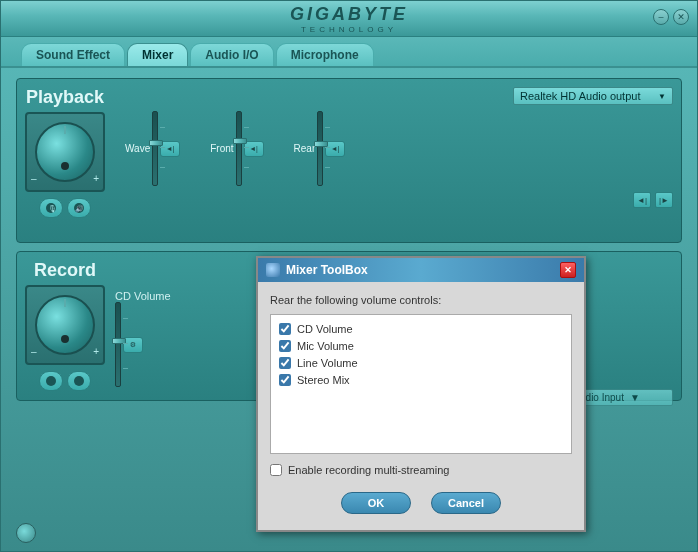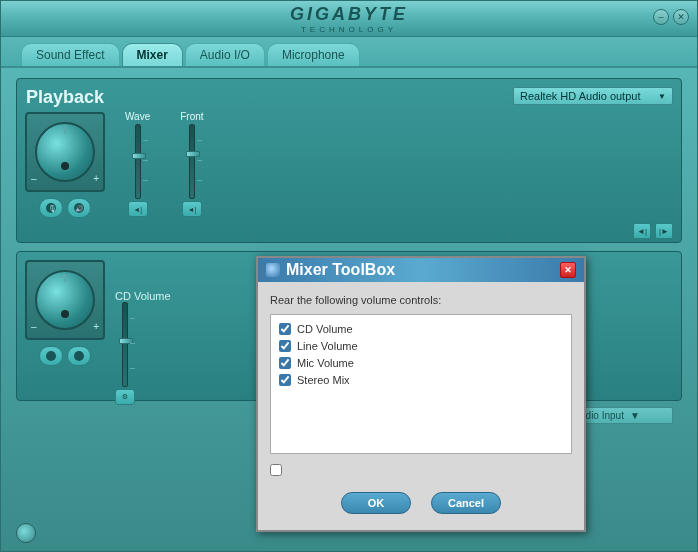--- a/index.html
+++ b/index.html
@@ -82,20 +82,21 @@
 
     .nav-tab {
       padding: 4px 14px;
       border-radius: 10px 10px 0 0;
       font-size: 12px;
       cursor: pointer;
       color: #1a5555;
       background: linear-gradient(180deg, #7dd8d8 0%, #5ac0c0 100%);
       border: 1px solid #4aacac;
       border-bottom: none;
+      font-weight: bold;
     }
 
     .nav-tab.active {
       background: linear-gradient(180deg, #9aeaea 0%, #7ad8d8 100%);
       color: #003333;
       font-weight: bold;
       border-color: #3a9090;
     }
 
     
@@ -344,21 +345,21 @@
     }
 
     .dialog-title-icon {
       width: 14px;
       height: 14px;
       background: radial-gradient(circle at 40% 40%, #aad8ff, #3a78aa);
       border-radius: 2px;
     }
 
     .dialog-title-text {
-      font-size: 16px;
+      font-size: 12px;
       color: white;
       font-weight: bold;
       flex: 1;
     }
 
     .dialog-close-btn {
       width: 16px;
       height: 16px;
       background: linear-gradient(180deg, #ff6060 0%, #cc2020 100%);
       border: 1px solid #aa1010;
@@ -442,21 +443,21 @@
       background: linear-gradient(180deg, #5aaad0 0%, #3a88b0 100%);
       color: white;
       font-size: 11px;
       font-weight: bold;
       cursor: pointer;
     }
 
     
     .v-fader {
       display: flex;
-      flex-direction: column;
+      flex-direction: row;
       align-items: center;
       gap: 2px;
     }
 
     .v-fader-track {
       width: 6px;
       height: 75px;
       background: linear-gradient(180deg, #1a5050 0%, #2a7070 100%);
       border: 1px solid #1a4040;
       border-radius: 2px;
@@ -580,32 +581,43 @@
             <div class="fader-label">Front</div>
             <div class="v-fader-track">
               <div class="v-fader-thumb" style="top:26px;"></div>
               <div class="v-fader-mark" style="top:15px;"></div>
               <div class="v-fader-mark" style="top:35px;"></div>
               <div class="v-fader-mark" style="top:55px;"></div>
             </div>
             <div class="mute-btn" style="font-size:7px;">◄|</div>
           </div>
 
+          <div class="v-fader">
+            <div class="fader-label">Rear</div>
+            <div class="v-fader-track">
+              <div class="v-fader-thumb" style="top:29px;"></div>
+              <div class="v-fader-mark" style="top:15px;"></div>
+              <div class="v-fader-mark" style="top:35px;"></div>
+              <div class="v-fader-mark" style="top:55px;"></div>
+            </div>
+            <div class="mute-btn" style="font-size:7px;">◄|</div>
+          </div>
         </div>
 
         <div class="playback-scroll" style="justify-content:flex-end;margin-top:6px;">
           <div class="scroll-btn">◄|</div>
           <div class="scroll-btn">|►</div>
         </div>
       </div>
     </div>
 
     <div class="record-section">
 
       <div style="display:flex;flex-direction:column;align-items:center;gap:4px;">
+        <div class="section-title">Record</div>
         <div class="knob-container">
           <div class="knob">
             <div class="knob-lines"></div>
             <div class="knob-dot"></div>
           </div>
           <div style="position:absolute;left:4px;bottom:6px;font-size:10px;color:#b0e8e8;cursor:pointer;">–</div>
           <div style="position:absolute;right:4px;bottom:6px;font-size:10px;color:#b0e8e8;cursor:pointer;">+</div>
         </div>
         <div class="bottom-icons-row">
           <div class="knob-btn">
@@ -664,34 +676,35 @@
       <div class="dialog-body">
         <div class="dialog-instruction">Rear the following volume controls:</div>
 
         <div class="checklist-box">
           <div class="check-item">
             <input type="checkbox" checked="" style="">
             <span class="check-label">CD Volume</span>
           </div>
           <div class="check-item">
             <input type="checkbox" checked="" style="">
-            <span class="check-label">Line Volume</span>
+            <span class="check-label">Mic Volume</span>
           </div>
           <div class="check-item">
             <input type="checkbox" checked="" style="">
-            <span class="check-label">Mic Volume</span>
+            <span class="check-label">Line Volume</span>
           </div>
           <div class="check-item">
             <input type="checkbox" checked="" style="">
             <span class="check-label">Stereo Mix</span>
           </div>
         </div>
 
         <div class="dialog-option-row">
           <input type="checkbox" style="">
+          <span class="dialog-option-label">Enable recording multi-streaming</span>
         </div>
 
         <div class="dialog-buttons">
           <button class="dialog-btn">OK</button>
           <button class="dialog-btn">Cancel</button>
         </div>
       </div>
     </div>
   </div>
 </div>

